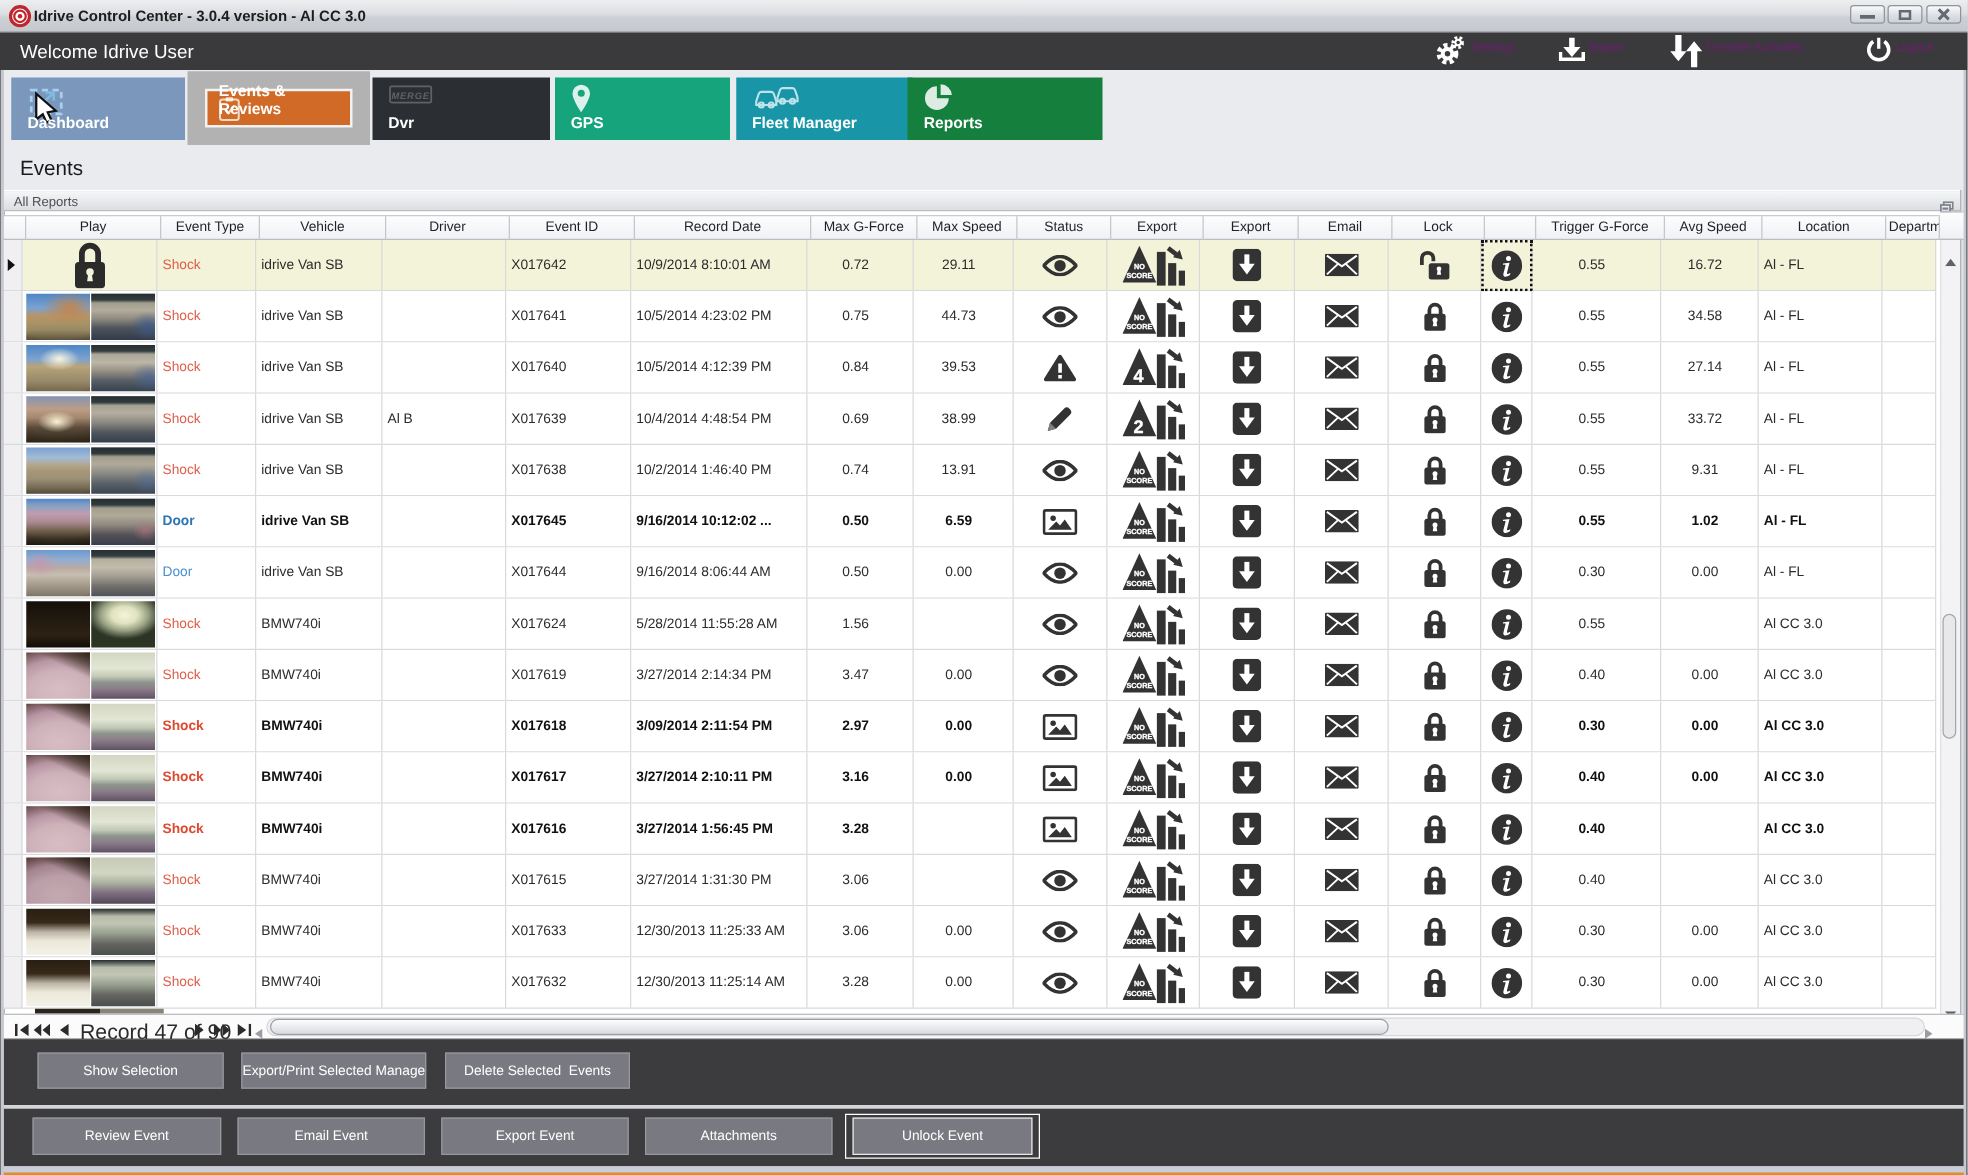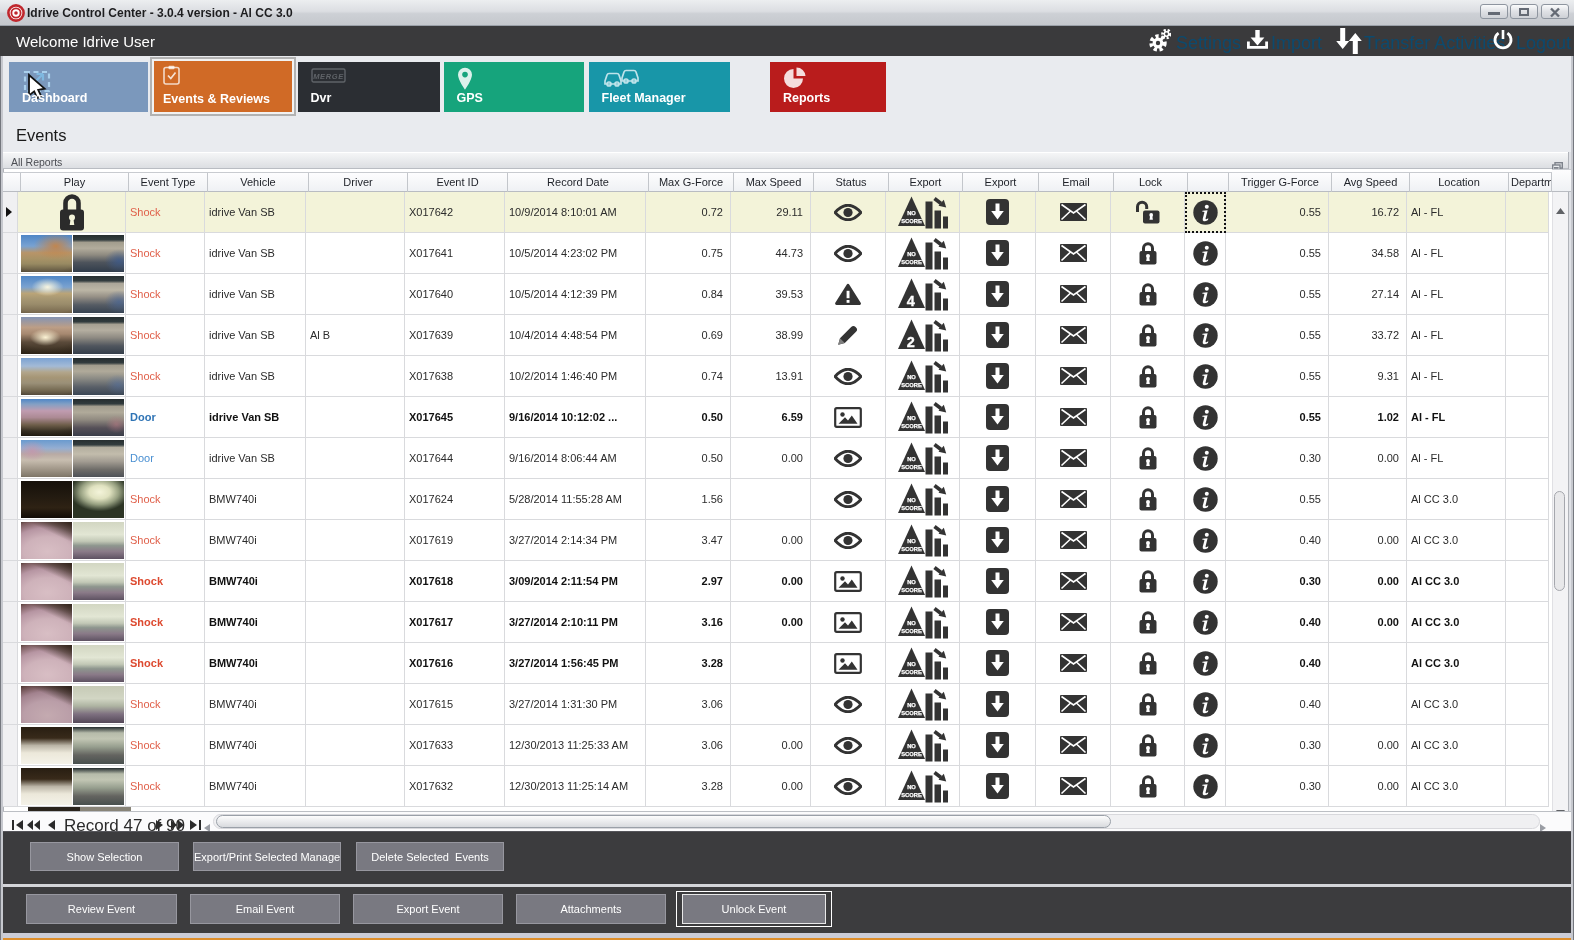--- a/index.html
+++ b/index.html
@@ -1,34 +1,34 @@
 <!DOCTYPE html>
 <html><head><meta charset="utf-8"><style>
 *{margin:0;padding:0;box-sizing:border-box}
 html,body{width:1574px;height:940px;overflow:hidden;font-family:"Liberation Sans",sans-serif;background:#c6c8cd}
 .abs{position:absolute}
 #titlebar{left:0;top:0;width:1574px;height:26px;background:linear-gradient(180deg,#eceef0 0%,#dcdee2 45%,#cdd0d5 55%,#c5c8cd 100%);border-bottom:1px solid #9aa0a8}
 #title-txt{left:27px;top:6px;font-size:12px;font-weight:bold;color:#1d1d1f}
 .winbtn{top:4px;width:28px;height:15px;border:1px solid #8e959f;border-radius:3px;background:linear-gradient(180deg,#fafbfc,#dfe1e5 50%,#ced1d6)}
 #menubar{left:0;top:26px;width:1574px;height:30px;background:#3a3a3c;color:#fff}
 #welcome{left:16px;top:33px;font-size:15px;color:#fff}
-.mitem{top:33px;font-size:18px;color:#0c4a6e}
+.mitem{top:33px;font-size:10px;color:#701a75}
 #tabsbg{left:3px;top:56px;width:1568px;height:96px;background:#e9ebef}
 .tab{top:62px;height:50px;color:#fff}
 .tab .lbl{position:absolute;left:13px;bottom:7px;font-size:12.5px;font-weight:bold}
 #allevents{left:3px;top:152px;width:1568px;height:17px;background:linear-gradient(180deg,#f5f6f7,#dcdee2);border-top:1px solid #fff;border-bottom:1px solid #b9bcc2}
 #allevents span{position:absolute;left:8px;top:2.5px;font-size:10.5px;color:#4c4e54}
 #tablewrap{left:3px;top:169px;width:1549px;height:642px;background:#fff;border-left:1px solid #b0b3b9}
 #hdr{position:absolute;left:0;top:3px;height:20px;width:1549px;display:flex;background:linear-gradient(180deg,#fdfdfe,#eff1f4);border-bottom:1px solid #b9bcc2;border-top:1px solid #c8cbd0}
 #hdr .c{border-right:1px solid #c3c6cb;font-size:11px;color:#1e2128;text-align:center;line-height:18px;height:19px}
 .row{position:absolute;left:0;width:1549px;height:41px;display:flex;background:#fff}
 .row.sel{background:#f3f3d9}
 .row .c{border-right:1px solid #d9dadd;border-bottom:1px solid #d9dadd;height:41px;font-size:11px;color:#2b2b2b;position:relative}
 .row.bold .c{font-weight:bold;color:#111}
-.c.num{text-align:right;padding:14px 7px 0 0}
+.c.num{text-align:center;padding:14px 7px 0 0}
 .c.txt{padding:14px 0 0 4px}
 .c.ctr{display:flex;align-items:center;justify-content:center}
 .shock{color:#e0604a}
 .door{color:#4a90d2}
 .row.bold .shock{color:#dd4a30}
 .row.bold .door{color:#2f74b5}
 .selcol{background:#f0f0f2}
 .thumb{position:absolute;left:3px;top:2px;width:103px;height:37px;display:flex;background:#fff}
 .thumb div:first-child{width:51px;height:37px;margin-right:1px}
 .thumb div:last-child{width:51px;height:37px}
@@ -93,21 +93,21 @@
 <div class="abs mitem" style="left:1516px">Logout</div>
 <div class="abs" id="tabsbg"></div>
 <div class="abs tab" style="left:9px;width:139px;background:#7b98bc">
     <div style="position:absolute;left:13px;top:5px"><svg width="40" height="36" viewBox="0 0 40 36" style="">
         <rect x="3" y="5" width="24" height="19" fill="none" stroke="#a9cfec" stroke-width="2.2" stroke-dasharray="5 3.5"></rect>
         <path d="M9 19 L21 7 M21 7 L14.5 7 M21 7 L21 13.5" stroke="#7fb8e0" stroke-width="2.2" fill="none"></path>
         <path d="M7 8 L7 28.5 L12.2 24.4 L15.2 31 L19.2 29.2 L16.2 22.8 L22.6 21.6 Z" fill="#fff" stroke="#111" stroke-width="1.8"></path>
       </svg></div>
     <div class="lbl" style="color:#fff">Dashboard</div>
   </div>
-<div class="abs" style="left:150px;top:57px;width:146px;height:59px;background:#b2b2b2;padding:2px">
+<div class="abs" style="left:150px;top:57px;width:146px;height:59px;background:#b2b2b2;padding:14px">
     <div style="width:100%;height:100%;background:#f2f2f2;padding:2px">
       <div style="width:100%;height:100%;background:#d06a26;position:relative">
         <div style="position:absolute;left:9px;top:4px"><svg width="18" height="20" viewBox="0 0 18 20" style="">
             <rect x="1" y="2.5" width="15" height="16.5" rx="2" fill="none" stroke="rgba(255,255,255,0.75)" stroke-width="1.6"></rect>
             <rect x="5.5" y="0.8" width="6" height="3.4" rx="1" fill="rgba(255,255,255,0.75)"></rect>
             <path d="M5 10.5 L7.8 13.5 L12.5 7.5" fill="none" stroke="rgba(255,255,255,0.8)" stroke-width="1.7"></path>
           </svg></div>
         <div style="position:absolute;left:9px;bottom:6px;font-size:12.5px;font-weight:bold;color:#fff">Events &amp; Reviews</div>
       </div>
     </div>
@@ -132,21 +132,21 @@
           <path d="M3 14 L5 8 Q5.5 6.5 7 6.5 L15 6.5 Q16.5 6.5 17 8 L19 14 L19 17 L3 17 Z"></path>
           <circle cx="7" cy="17" r="2"></circle>
           <circle cx="15" cy="17" r="2"></circle>
           <path d="M20 11 L22 5 Q22.5 3.5 24 3.5 L32 3.5 Q33.5 3.5 34 5 L36 11 L36 14 L20 14 Z"></path>
           <circle cx="24" cy="14" r="2"></circle>
           <circle cx="32" cy="14" r="2"></circle>
         </g>
       </svg></div>
     <div class="lbl" style="color:#fff">Fleet Manager</div>
   </div>
-<div class="abs tab" style="left:770px;width:116px;background:#b91c1c">
+<div class="abs tab" style="left:726px;width:156px;background:#15803d">
     <div style="position:absolute;left:13px;top:5px"><svg width="24" height="24" viewBox="0 0 24 24" style="">
         <path d="M10.5 2 A9.5 9.5 0 1 0 20 11.5 L10.5 11.5 Z" fill="rgba(255,255,255,0.85)"></path>
         <path d="M13.5 0.5 A9 9 0 0 1 22.5 9 L13.5 9 Z" fill="rgba(255,255,255,0.85)"></path>
       </svg></div>
     <div class="lbl" style="color:#fff">Reports</div>
   </div>
 <div class="abs" style="left:16px;top:126px;font-size:16.5px;color:#1a1a1a">Events</div>
 <div class="abs" id="allevents">
     <span>All Reports</span>
   </div>

